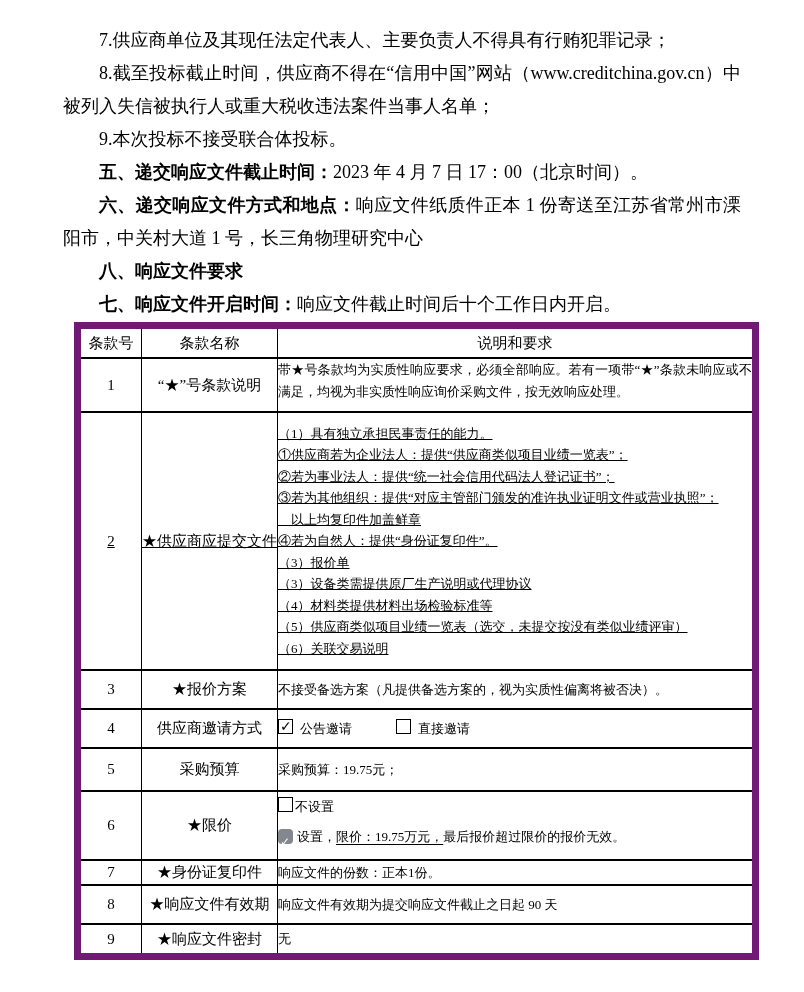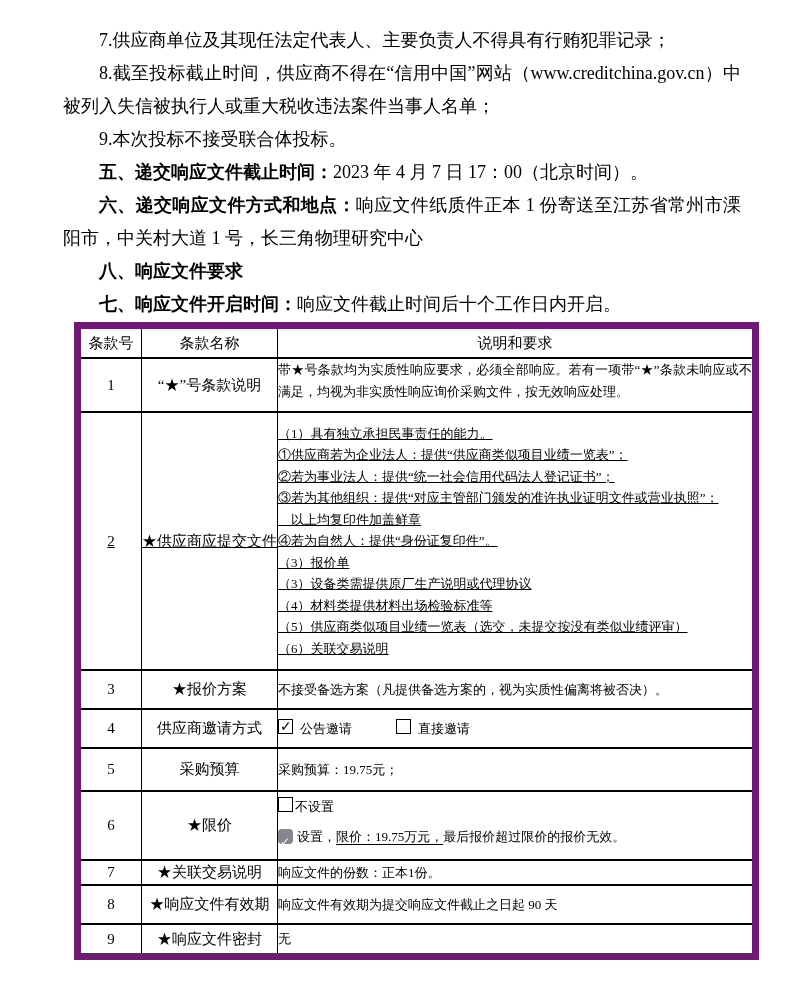--- a/index.html
+++ b/index.html
@@ -188,21 +188,21 @@
         <td class="no">6</td>
         <td class="name">★限价</td>
         <td class="desc toppad r6cell">
           <div class="r6line"><span class="cbx" style="margin-right:2px;"></span><span>不设置</span></div>
           <div class="r6line"><span class="cbx-grey"></span><span>设置，</span><span class="ul">限价：19.75万元，</span><span>最后报价超过限价的报价无效。</span></div>
         </td>
       </tr>
 
       <tr class="r7">
         <td class="no">7</td>
-        <td class="name">★关联交易说明</td>
+        <td class="name">★身份证复印件</td>
         <td class="desc">响应文件的份数：正本1份。</td>
       </tr>
 
       <tr class="r8">
         <td class="no">8</td>
         <td class="name">★响应文件有效期</td>
         <td class="desc">响应文件有效期为提交响应文件截止之日起 90 天</td>
       </tr>
 
       <tr class="r9">

